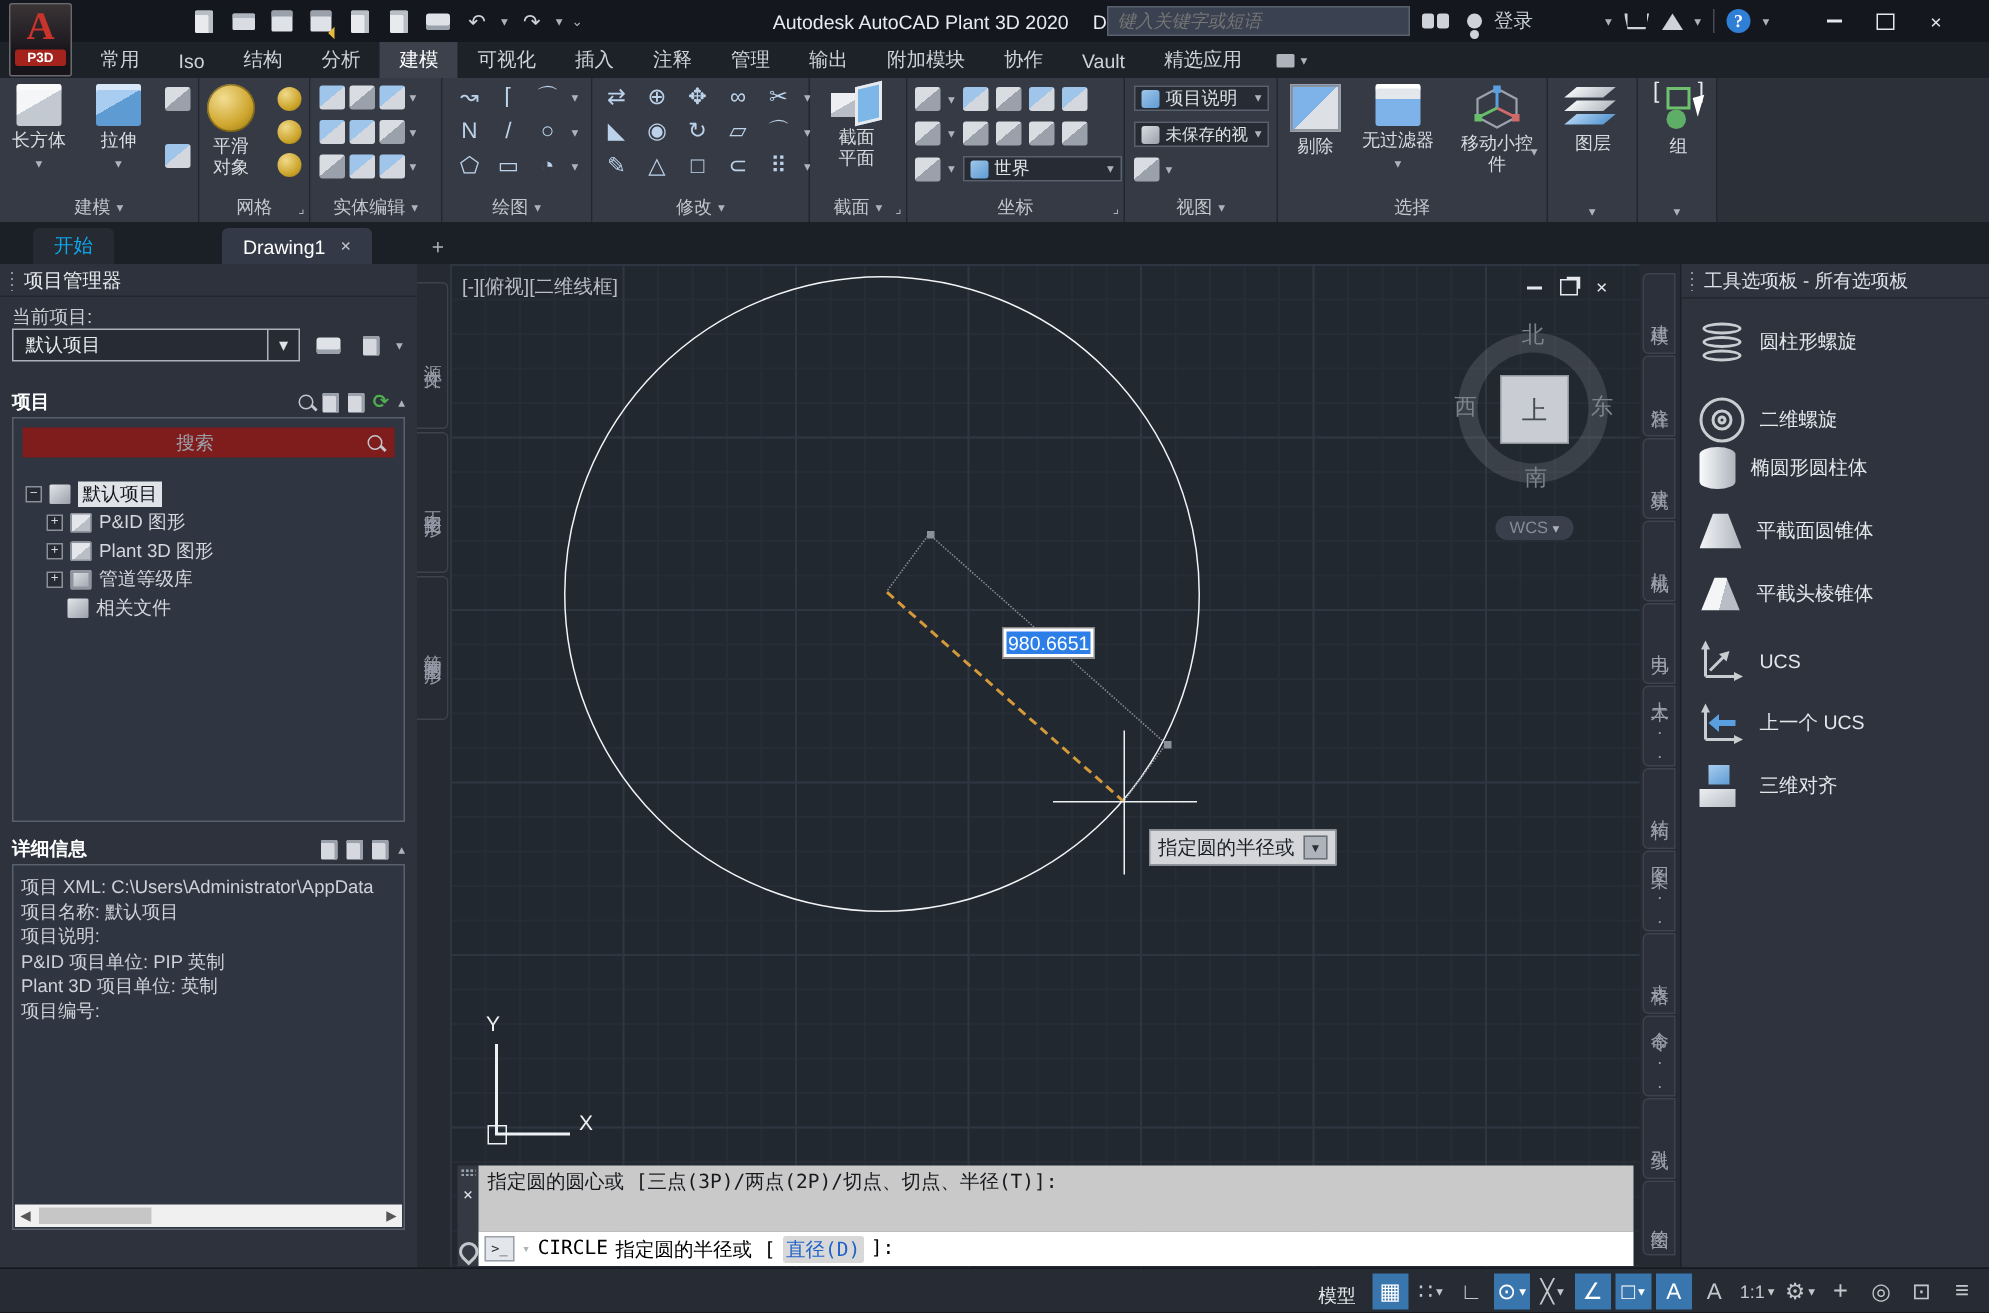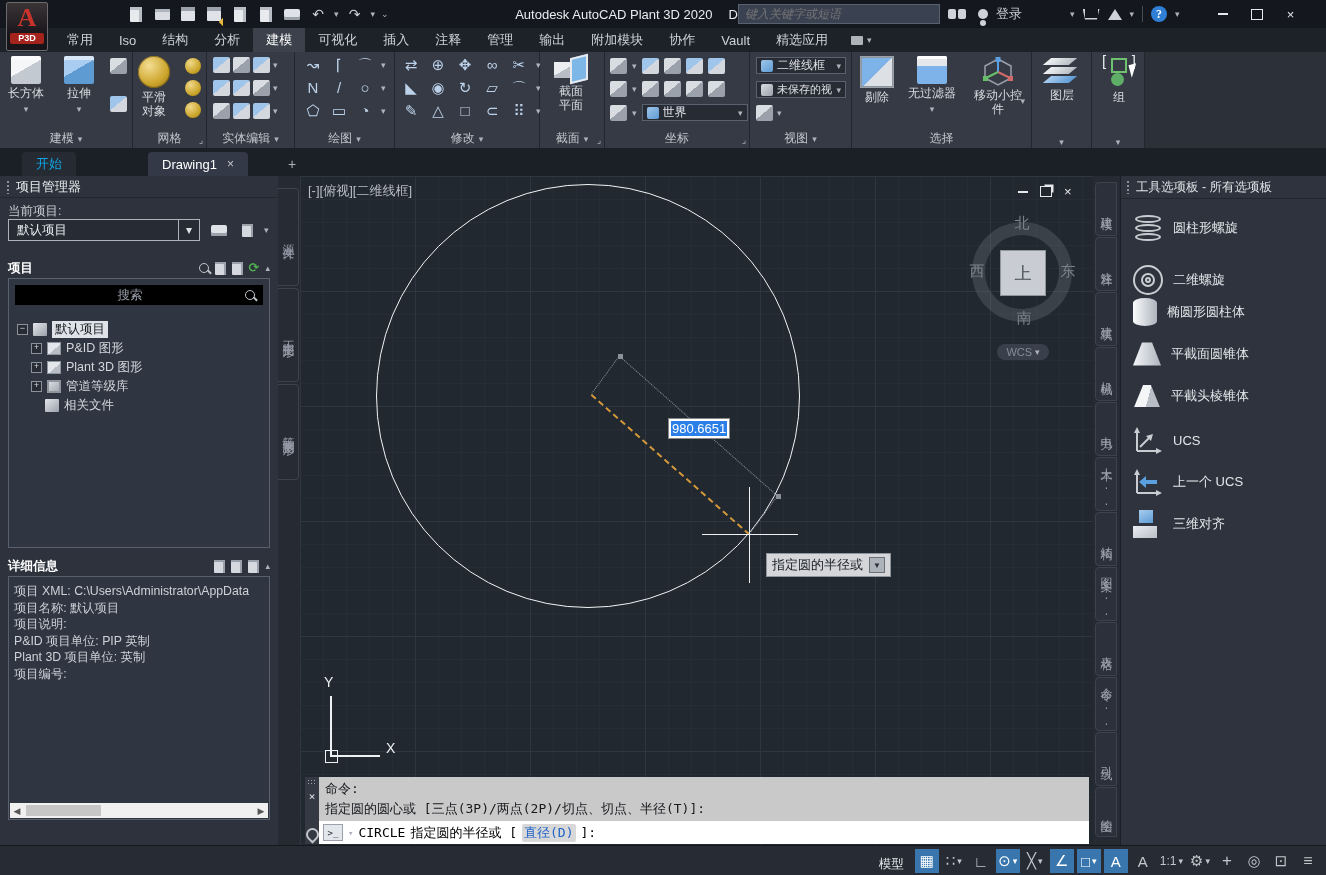--- a/index.html
+++ b/index.html
@@ -95,21 +95,21 @@
   .pmcombo .val{flex:1;color:#e8eaee;padding-left:8px;font-size:12.5px;}
   .pmcombo .dd{width:20px;height:100%;border-left:1px solid #aeb3bb;display:flex;align-items:center;justify-content:center;color:#dfe2e7;}
   .toolico{width:22px;height:20px;display:flex;align-items:center;justify-content:center;}
   .secthead{position:absolute;left:0;width:100%;height:20px;display:flex;align-items:center;padding:0 8px;box-sizing:border-box;color:#fff;font-weight:bold;font-size:12.5px;}
   .secthead .icons{margin-left:auto;display:flex;align-items:center;gap:6px;}
   .mag{width:8px;height:8px;border:1.5px solid #c2c7cd;border-radius:50%;position:relative;}
   .mag::after{content:"";position:absolute;left:7px;top:7px;width:5px;height:1.5px;background:#c2c7cd;transform:rotate(45deg);}
   .mini-doc{width:11px;height:13px;background:#d5d9df;border-radius:1px;box-shadow:inset -2px 2px 0 #9aa1ab;}
   .refresh{color:#4fae4f;font-size:13px;line-height:12px;}
   .pmbox{position:absolute;left:8px;background:#2f3541;border:1px solid #59606e;box-sizing:border-box;}
-  .searchbar{position:absolute;left:6px;top:6px;right:6px;height:20px;background:#000000;display:flex;align-items:center;}
+  .searchbar{position:absolute;left:6px;top:6px;right:6px;height:20px;background:#7f1d1d;display:flex;align-items:center;}
   .searchbar .ph{flex:1;text-align:center;color:#9ba1ac;font-size:12.5px;}
   .treeitem{position:absolute;display:flex;align-items:center;gap:5px;font-size:12.5px;color:#d4d7dc;white-space:nowrap;}
   .expander{width:9px;height:9px;border:1px solid #8a919b;background:#262b34;color:#d4d7dc;font-size:9px;line-height:7px;text-align:center;}
   .nodeico{width:14px;height:13px;border-radius:1px;background:linear-gradient(140deg,#e3e6ea,#9aa1ab);}
   .nodeico.grid{background:linear-gradient(140deg,#e3e6ea 0 55%,#b9bec6 55%);box-shadow:inset 0 0 0 1px #8f959d;}
   .sel{background:#dfe3e8;color:#14171c;padding:0 3px;}
   .detline{color:#ced2d8;font-size:12.3px;line-height:16.5px;white-space:nowrap;}
   .hscroll{position:absolute;left:1px;right:1px;bottom:1px;height:15px;background:#f0f0f0;display:flex;align-items:center;}
   .hscroll .ar{width:14px;text-align:center;color:#555;font-size:9px;}
   .hscroll .thumb{width:75px;height:11px;background:#c6c6c6;margin-left:2px;}
@@ -441,21 +441,21 @@
       </div>
       <div class="plabel">
           <span>坐标</span>
         </div>
       <span class="plauncher">⌟</span>
     </div>
 
     <div class="panel" style="left:750px;width:102px">
       <div class="combo abs" style="left:6px;top:5px;width:90px">
         <span class="sw"></span>
-        <span class="cv">二维线框</span>
+        <span class="cv">项目说明</span>
         <span class="caret">▾</span>
       </div>
       <div class="combo abs" style="left:6px;top:29px;width:90px">
         <span class="sw" style="background:linear-gradient(140deg,#d9dde2,#9aa1ab)"></span>
         <span class="cv" style="font-size:11px">未保存的视图</span>
         <span class="caret">▾</span>
       </div>
       <div class="flex abs" style="left:6px;top:53px;gap:4px">
         <span class="mi g"></span>
         <span class="caret">▾</span>
@@ -681,21 +681,20 @@
     <div class="ucs-lab" style="left:86px;top:564px">X</div>
 
     <div id="cmd">
       <div class="lcol">
         <span class="dots"></span>
         <span class="x">×</span>
         <span class="wr"></span>
       </div>
       <div class="main">
         <div class="hist">
-          <div>命令:</div>
           <div>指定圆的圆心或 [三点(3P)/两点(2P)/切点、切点、半径(T)]:</div>
         </div>
         <div class="inline">
           <span class="pbox">&gt;_</span>
           <span class="caret">▾</span>
           <span>CIRCLE</span>
           <span>指定圆的半径或 [</span>
           <span class="optchip"><b>直径(D)</b></span>
           <span>]:</span>
         </div>

